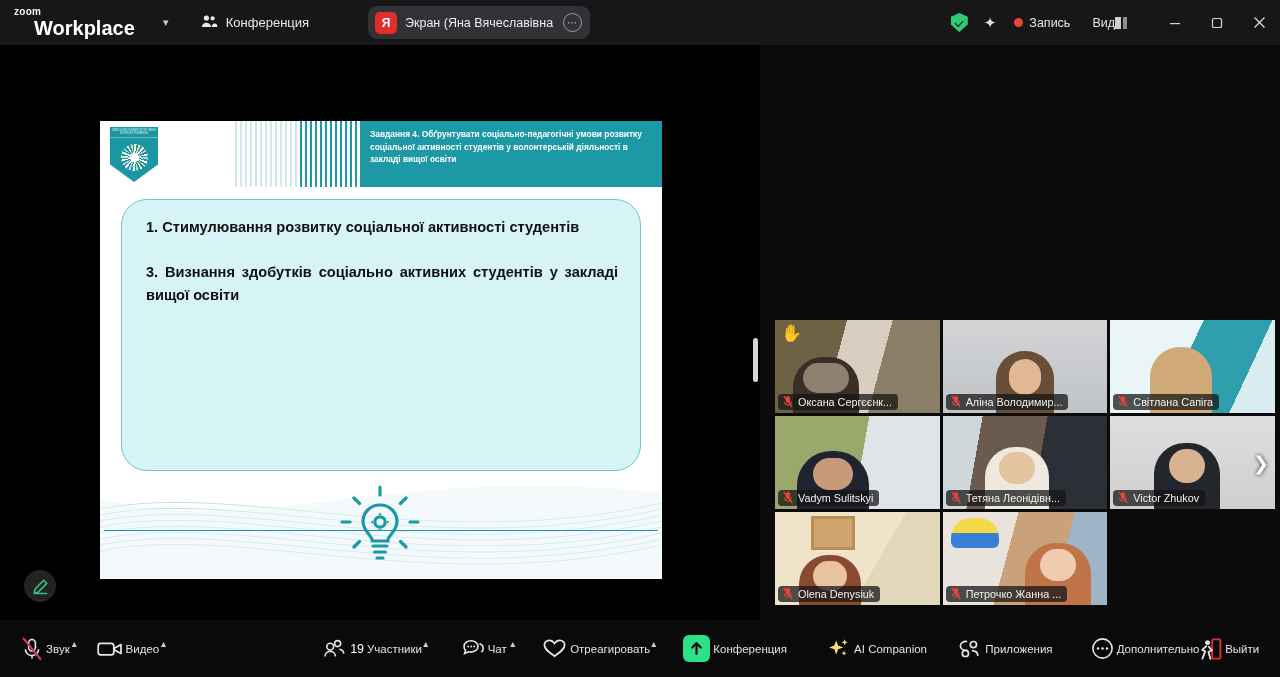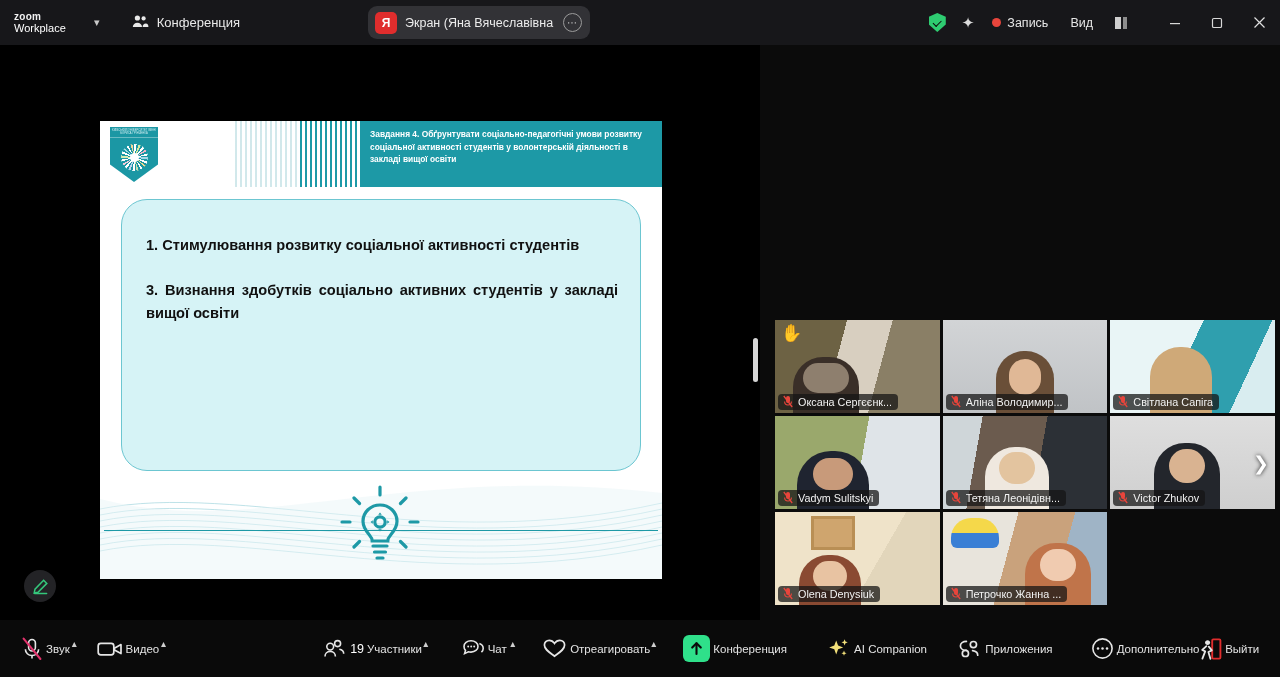--- a/index.html
+++ b/index.html
@@ -12,21 +12,21 @@
   }
   #app { position:relative; width:1280px; height:677px; background:#0b0b0b; }
 
   
   .titlebar {
     position:absolute; left:0; top:0; width:1280px; height:45px;
     background:#17171a; display:flex; align-items:center;
   }
   .zoom-logo { margin-left:14px; line-height:1; user-select:none; }
   .zoom-logo .z1 { font-size:10px; letter-spacing:.3px; color:#f2f2f2; display:block; font-weight:700;}
-  .zoom-logo .z2 { font-size:11px; color:#ffffff; display:block; font-weight:400; margin-top:1px;}
+  .zoom-logo .z2 { font-size:20px; color:#ffffff; display:block; font-weight:700; margin-top:1px;margin-left:20px;}
   .tb-caret {
     margin-left:22px; color:#c9c9c9; font-size:11px; cursor:pointer;
     width:18px; text-align:center;
   }
   .tb-item { display:flex; align-items:center; gap:8px; margin-left:26px; cursor:pointer; }
   .tb-item .lbl { font-size:13px; color:#e9e9e9; }
 
   .share-tab {
     position:absolute; left:368px; top:6px; height:33px;
     background:#323236; border-radius:9px;
@@ -56,21 +56,21 @@
   }
   .shield::after{
     content:""; position:absolute; left:4px; top:7px; width:7px; height:3.5px;
     border-left:1.8px solid #0d0d0d; border-bottom:1.8px solid #0d0d0d;
     transform:rotate(-45deg);
   }
   .sparkle { color:#dcdcdc; font-size:15px; margin-right:18px; cursor:pointer; }
   .rec { display:flex; align-items:center; gap:6px; margin-right:22px; cursor:pointer; }
   .rec .dot { width:9px; height:9px; border-radius:50%; background:#e8453c; }
   .rec .lbl { font-size:12.5px; color:#e6e6e6;text-align:right; }
-  .view-btn { display:flex; align-items:center; gap:22px; margin-right:26px; cursor:pointer; }
+  .view-btn { display:flex; align-items:center; gap:0; margin-right:26px; cursor:pointer; }
   .view-btn .lbl { font-size:12.5px; color:#e6e6e6; }
   .view-ico { width:13px; height:12px; display:flex; gap:1.5px; }
   .view-ico i { display:block; background:#cfcfcf; }
   .view-ico i:nth-child(1){ width:6px; }
   .view-ico i:nth-child(2){ width:4px; background:#8d8d8d; }
   .win-btn {
     width:42px; height:45px; display:flex; align-items:center; justify-content:center;
     cursor:pointer; color:#d8d8d8;
   }
 
@@ -139,21 +139,21 @@
     background:#1b97a4; border-bottom:1px solid rgba(255,255,255,.35);
   }
   .logo-cap span{
     display:block; font-size:2.6px; color:#d9f2f5; text-align:center;
     margin-top:2px; letter-spacing:.1px;
   }
 
   .callout {
     position:absolute; left:21px; top:78px; width:520px; height:272px;
     background:#d6f3f6; border:1.6px solid #6cc6d1; border-radius:26px;
-    padding:34px 22px 0 24px;
+    padding:16px 22px 0 24px;
   }
   .callout p {
     font-size:14.6px; line-height:23.5px; color:#111; font-weight:700;
     text-align:justify; text-justify:inter-word; margin-bottom:21px;
   }
   .callout p:last-child { margin-bottom:0; }
 
   .waves { position:absolute; left:0; bottom:0; width:562px; height:110px; overflow:hidden; }
   .hline { position:absolute; left:4px; bottom:48px; width:554px; height:1.3px; background:#1d99a6; }
   .bulb { position:absolute; left:232px; bottom:12px; width:96px; height:86px; }

